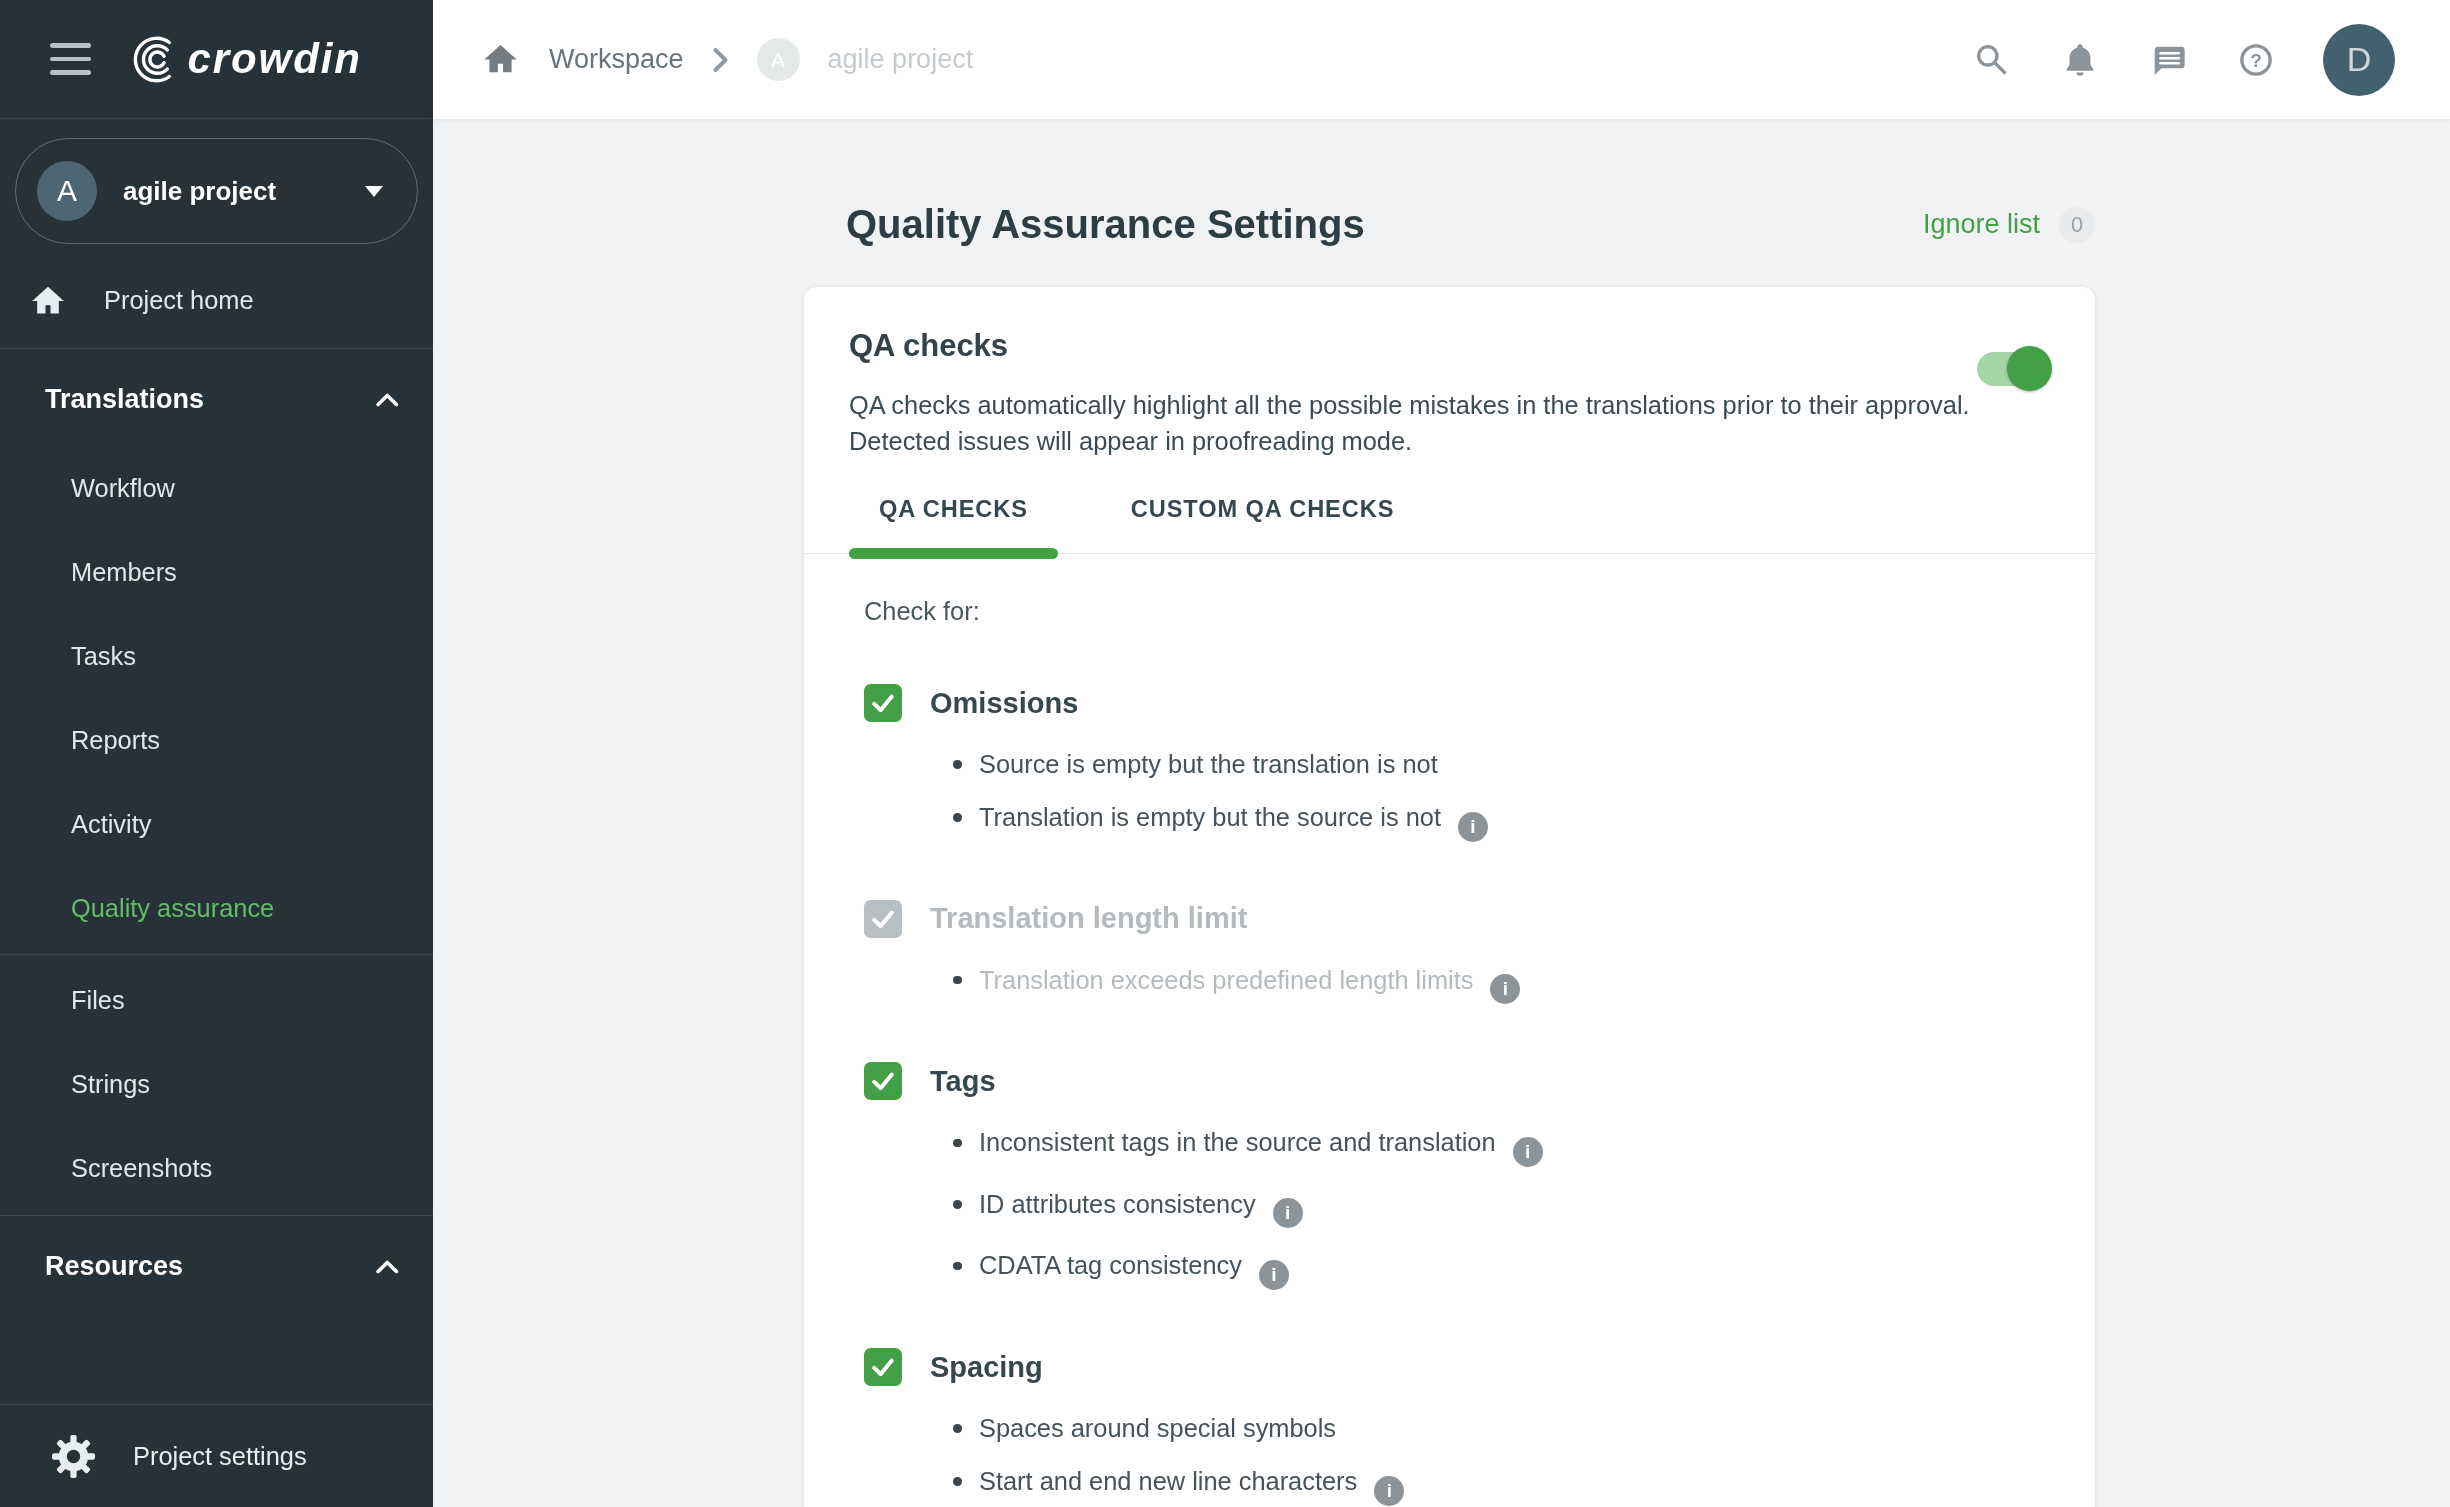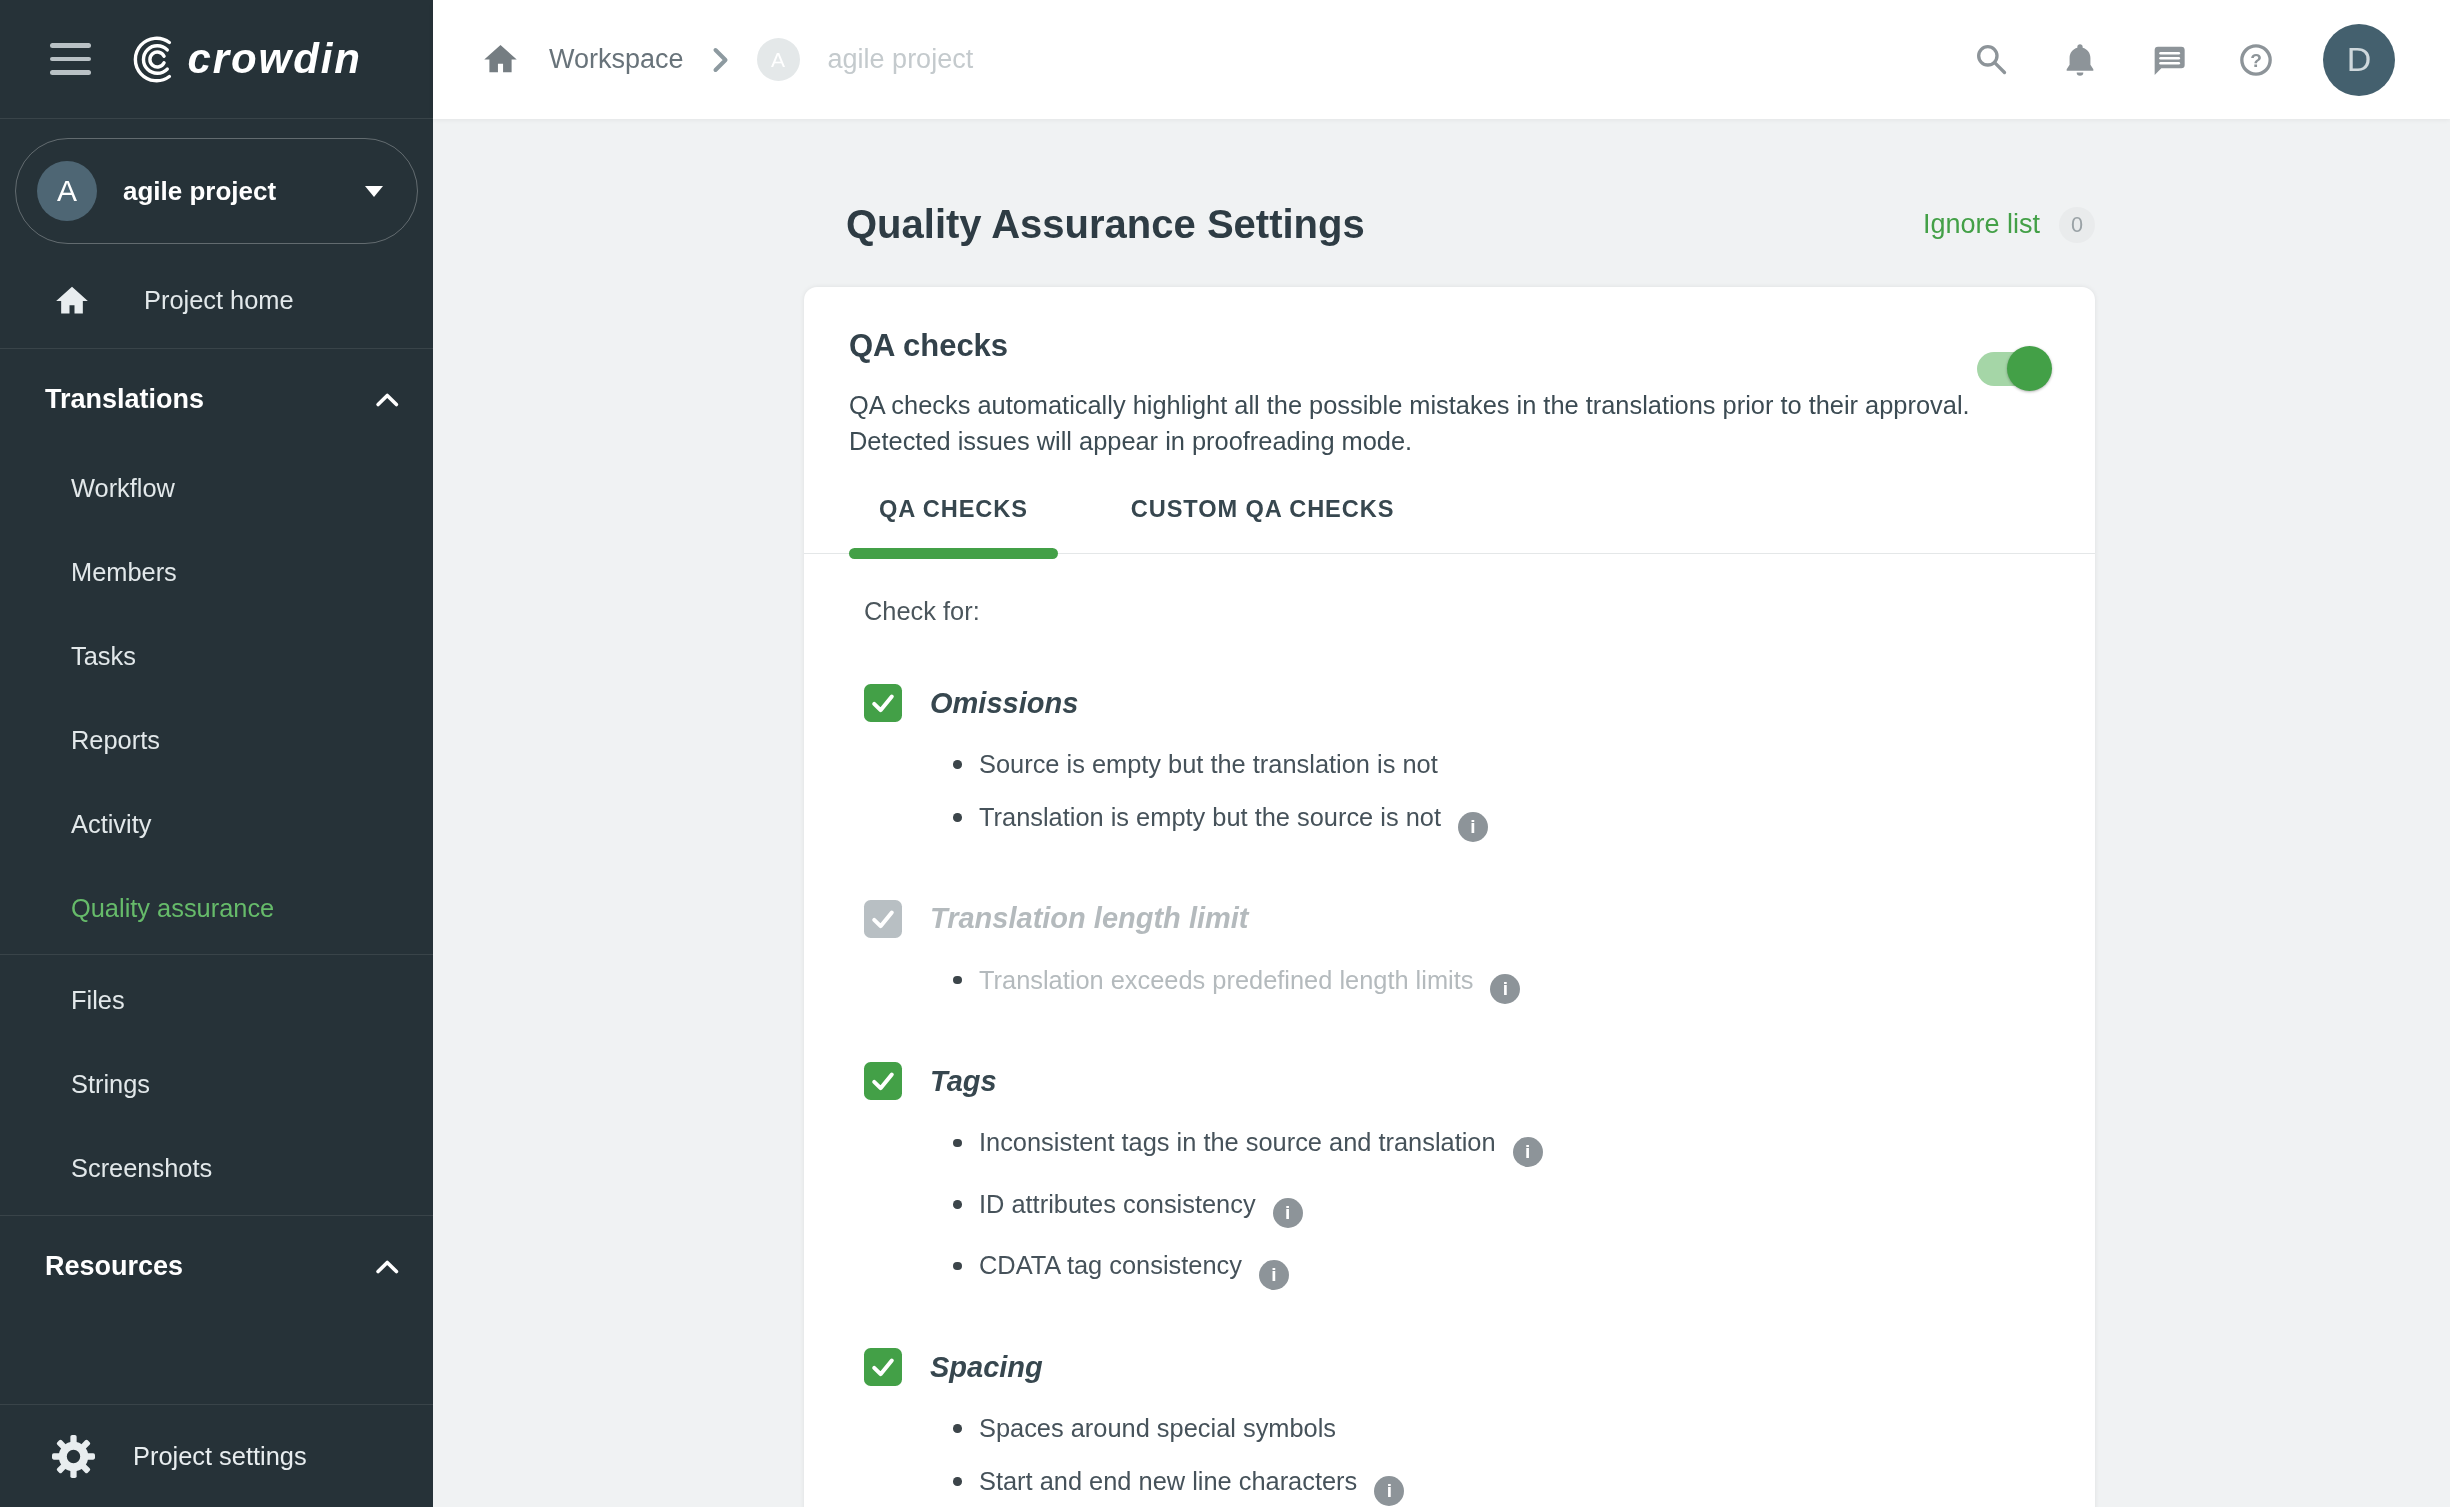--- a/index.html
+++ b/index.html
@@ -21,21 +21,21 @@
                       border:1.9px solid rgba(255,255,255,.28); border-radius:57px;
                       display:flex; align-items:center; padding:0 34px 0 21px; gap:26px; cursor:pointer; }
   .ps-avatar { width:60px; height:60px; border-radius:50%; background:#4e6674; color:#fff;
                display:flex; align-items:center; justify-content:center; font-size:30px; flex:none; }
   .ps-name { flex:1; font-size:26px; font-weight:700; color:#fff; }
   .ps-caret { width:0; height:0; border-left:9.4px solid transparent; border-right:9.4px solid transparent;
               border-top:11.3px solid #fff; }
 
   .nav { flex:1; padding-top:13px; display:flex; flex-direction:column; overflow:hidden; }
   .nav-item { height:87px; flex:none; display:flex; align-items:center; font-size:25.4px; color:#e2e8ea; cursor:pointer; }
-  .nav-item.home { padding-left:52px; gap:52px; }
+  .nav-item.home { padding-left:28px; gap:36px; }
   .nav-divider { height:0.9px; flex:none; background:rgba(255,255,255,.09); margin:3.8px 0; }
   .section-head { height:94px; flex:none; display:flex; align-items:center; justify-content:space-between;
                   padding:0 34px 0 45px; font-size:27px; font-weight:700; color:#fff; cursor:pointer; }
   .nav-item.sub { height:84px; padding-left:71px; }
   .nav-item.sub.active { color:#66bb6a; }
 
   .sidebar-bottom { flex:none; height:104px; border-top:0.9px solid rgba(255,255,255,.09);
                     display:flex; align-items:center; padding-left:52px; gap:38px; font-size:25.4px; cursor:pointer; }
 
   
@@ -80,21 +80,21 @@
                        background:#43a047; border-radius:5.7px; }
 
   .card-body { padding:43px 45px 85px 60px; }
   .check-for { font-size:25.4px; color:#4b565c; }
 
   .qa-section { margin-top:58px; }
   .sec-head { display:flex; align-items:center; gap:28px; }
   .checkbox { width:38px; height:38px; border-radius:6.6px; background:#43a047; flex:none;
               display:flex; align-items:center; justify-content:center; cursor:pointer; }
   .qa-section.disabled .checkbox { background:#b8bfc3; }
-  .sec-label { font-size:29px; font-weight:700; color:#37474f;font-style:italic; }
+  .sec-label { font-size:29px; font-weight:700; color:#37474f; }
   .qa-section.disabled .sec-label { color:#b4babd; }
 
   .bullets { list-style:none; margin-top:26px; padding-left:115px; }
   .bullets li { position:relative; font-size:25.4px; color:#46525a; margin-bottom:21px; line-height:32px; }
   .bullets li::before { content:""; position:absolute; left:-26px; top:12.3px; width:8.5px; height:8.5px;
                         border-radius:50%; background:#3c454a; }
   .qa-section.disabled .bullets li { color:#b4babd; }
 
   .info { display:inline-flex; width:30px; height:30px; border-radius:50%; background:#8d9499; color:#fff;
           align-items:center; justify-content:center; font-size:19px; font-weight:700; margin-left:17px;

